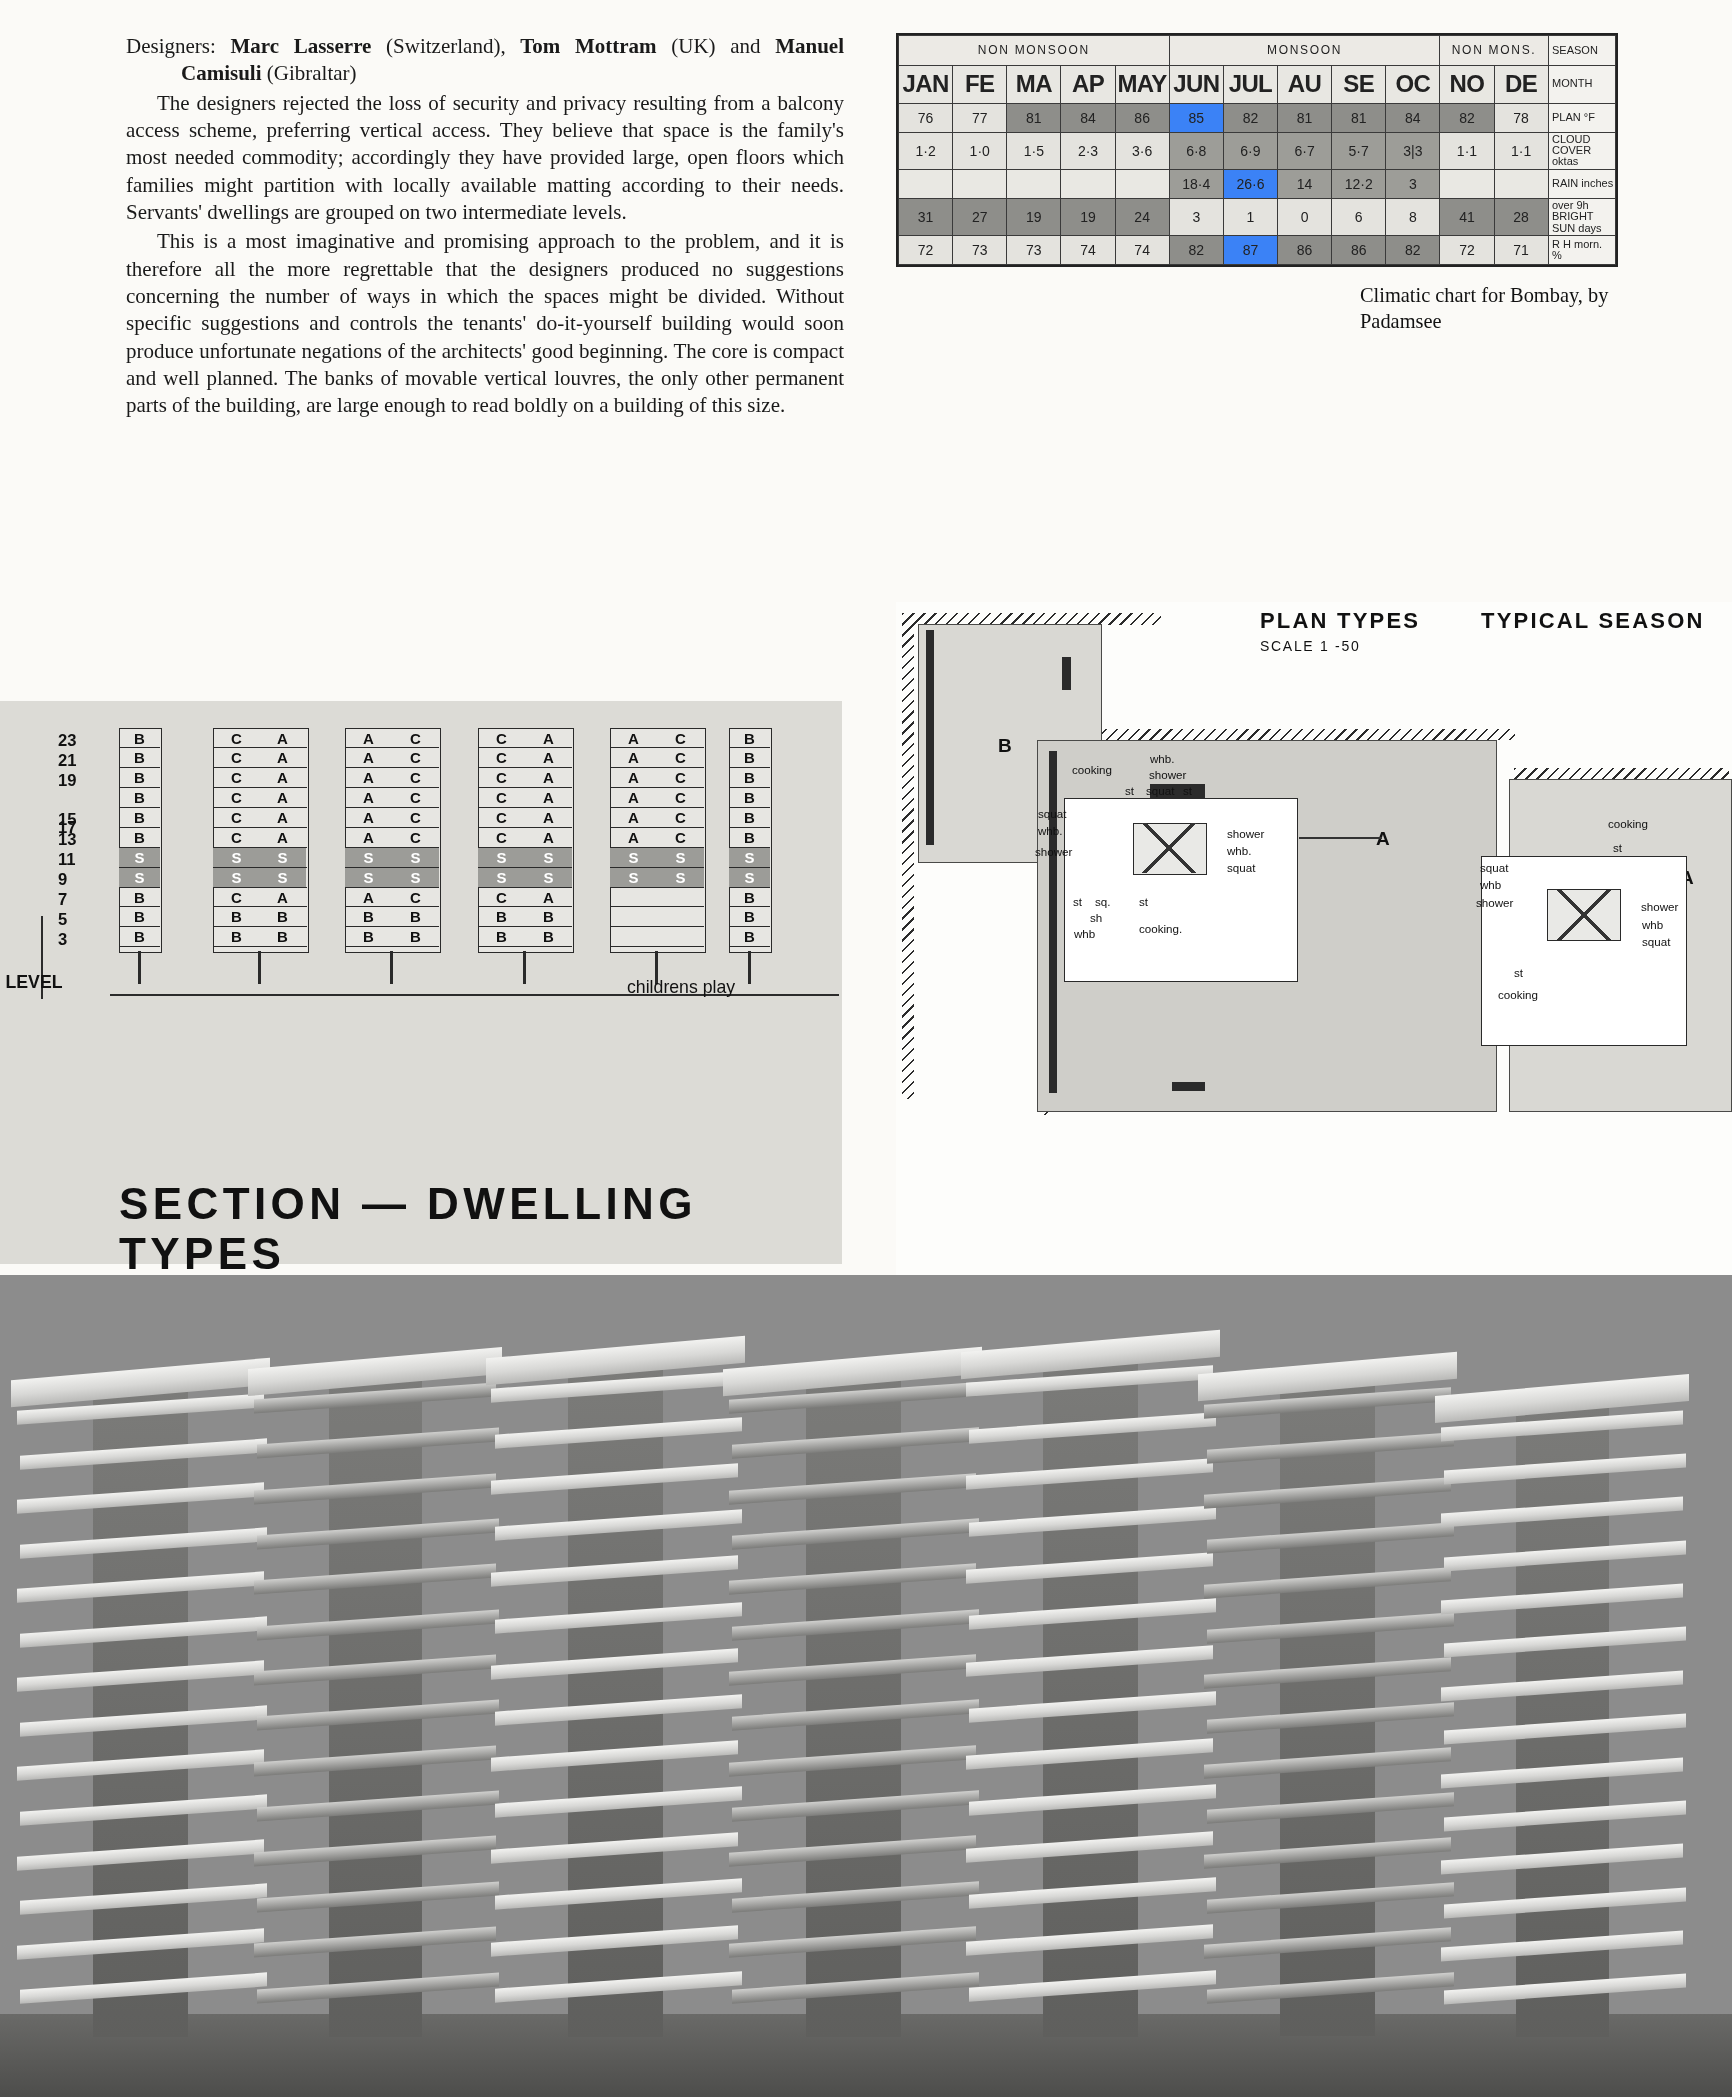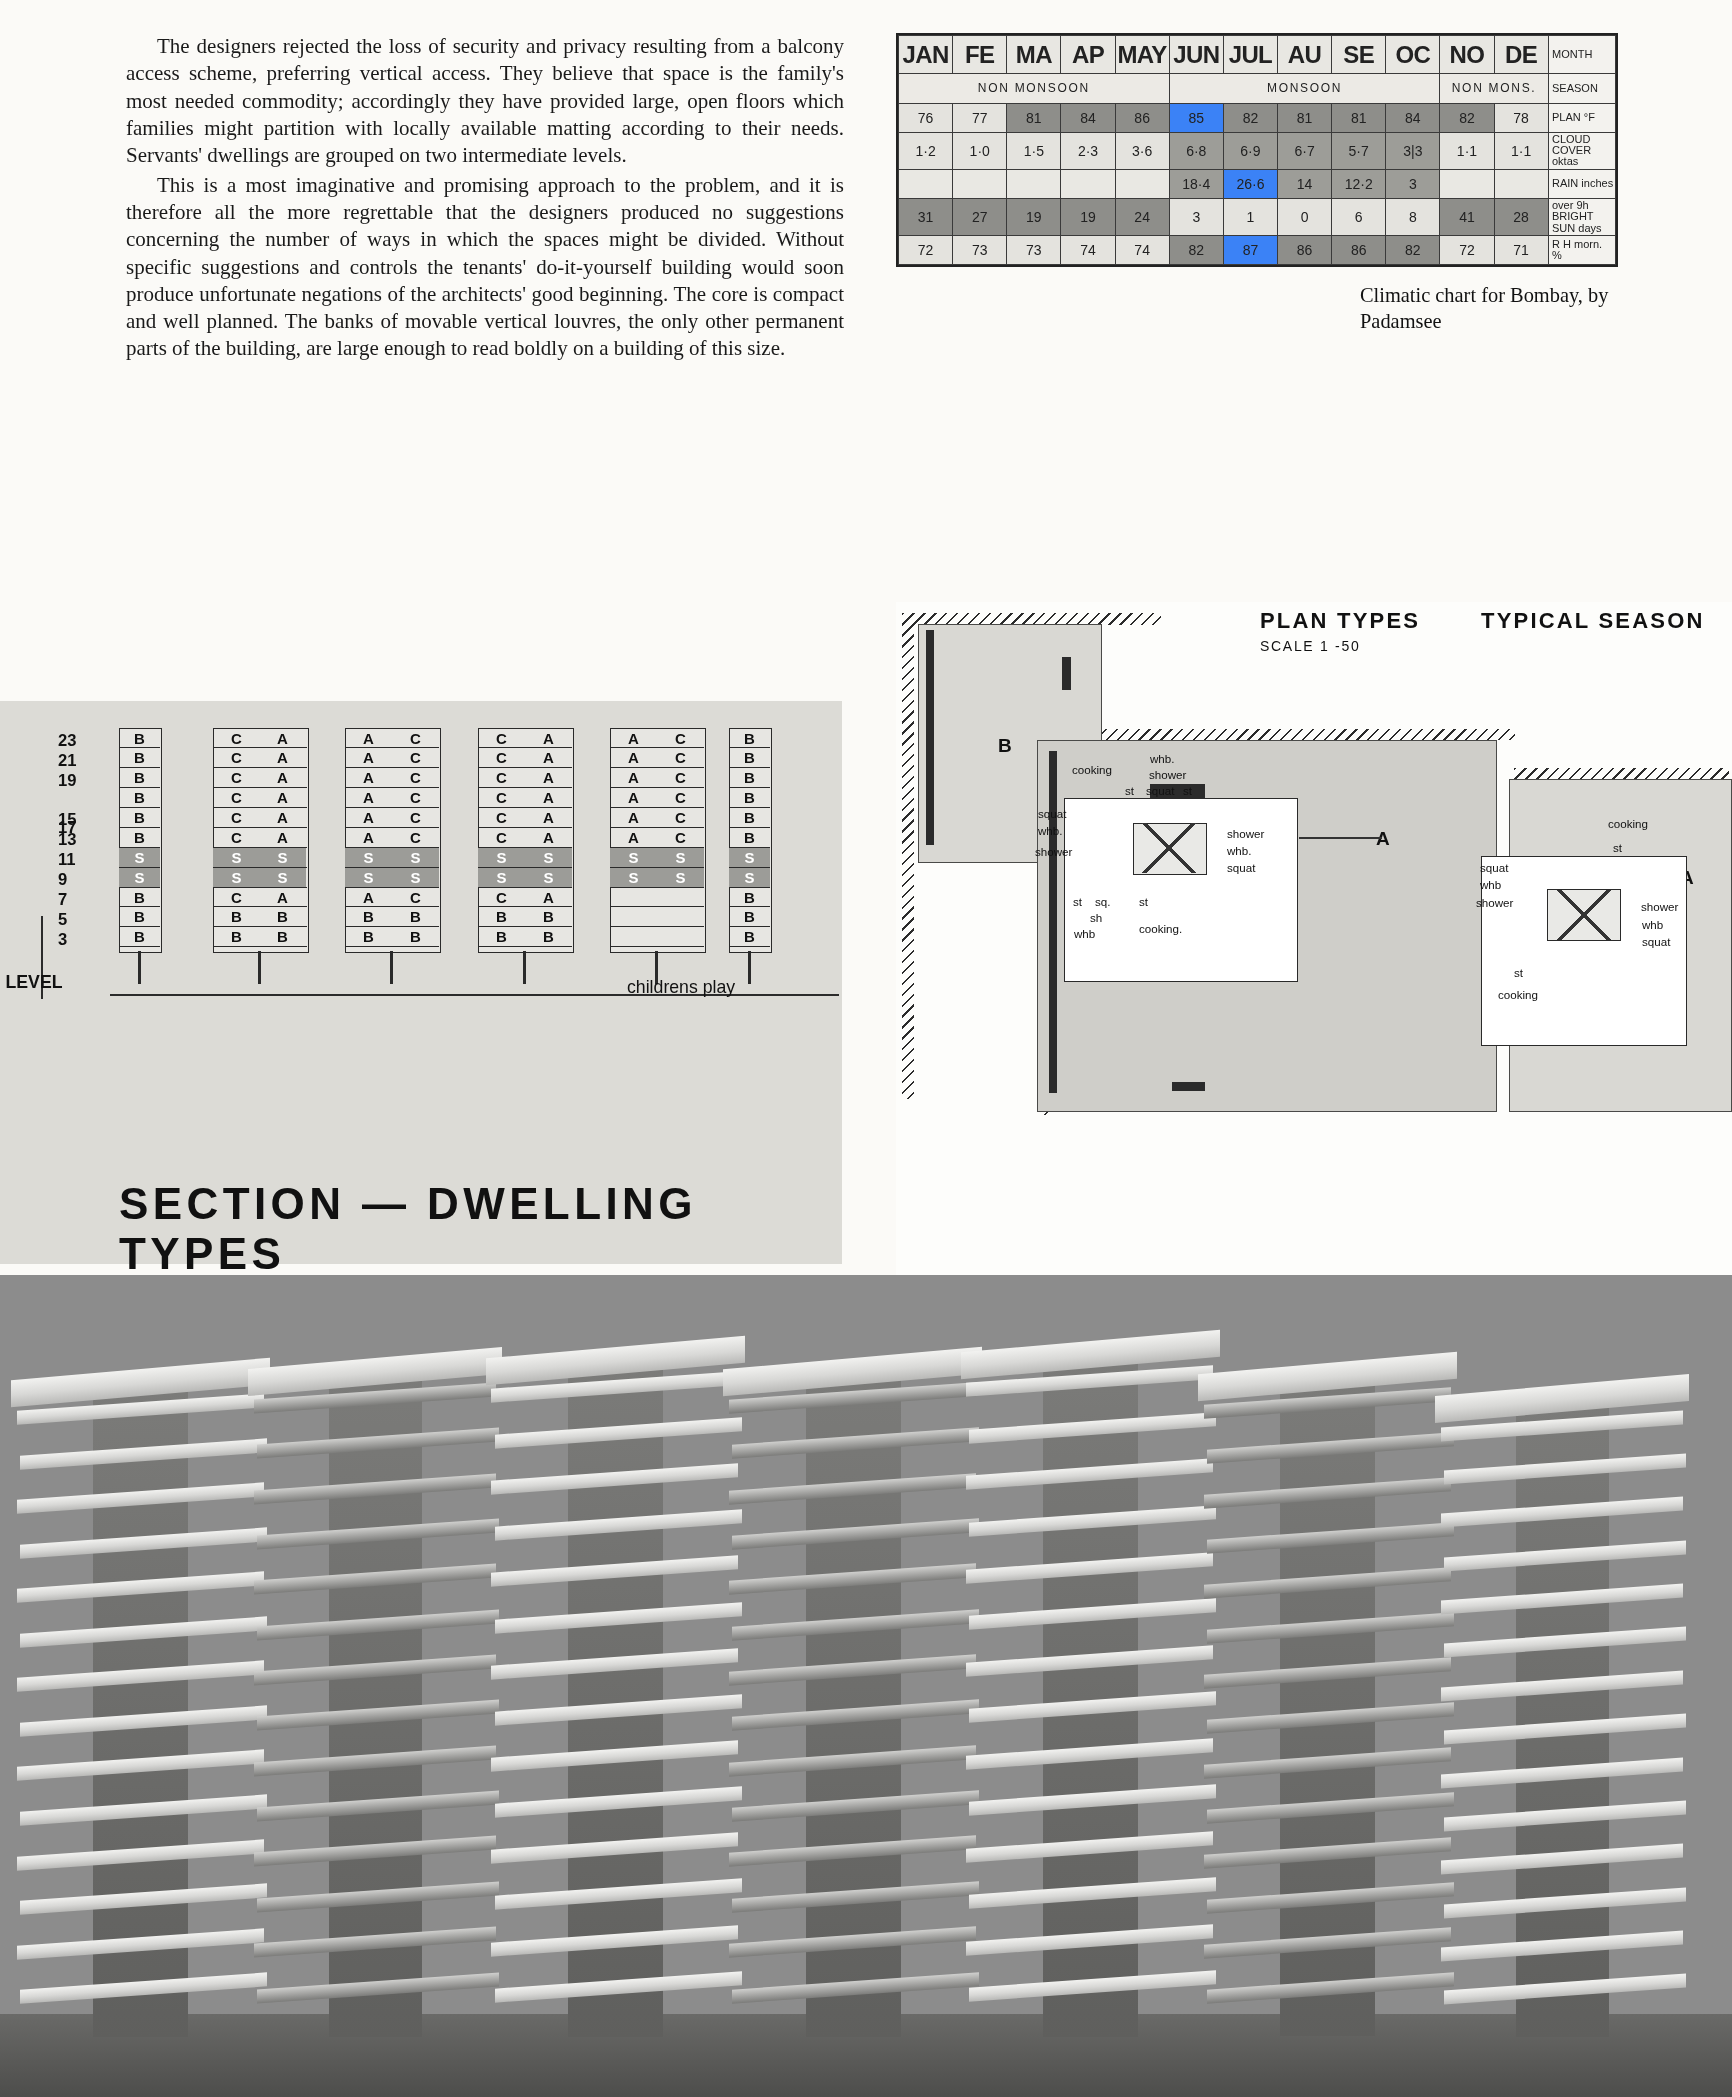--- a/index.html
+++ b/index.html
@@ -53,48 +53,57 @@
   #photo{position:absolute;left:0;top:1275px;width:1733px;height:822px;background:#8c8c8c;overflow:hidden;}
   .plate{position:absolute;background:linear-gradient(180deg,#f2f2f0 0%,#d8d8d6 55%,#b9b9b7 100%);}
   .plate.sh{background:linear-gradient(180deg,#cfcfcd 0%,#9d9d9b 60%,#7c7c7a 100%);}
   .tower{position:absolute;background:linear-gradient(180deg,#7b7b79 0%,#5f5f5d 100%);}
   .gnd{position:absolute;left:0;bottom:0;width:100%;height:83px;background:linear-gradient(180deg,#6a6a68,#4d4d4b);}
 </style>
 </head>
 <body>
 
 <div id="article">
+  <p class="hang">
+    <span>Designers:</span>
+    <b>Marc Lasserre</b>
+    <span>(Switzerland),</span>
+    <b>Tom Mottram</b>
+    <span>(UK) and</span>
+    <b>Manuel Camisuli</b>
+    <span>(Gibraltar)</span>
+  </p>
   <p class="indent">The designers rejected the loss of security and privacy resulting from a balcony access scheme, preferring vertical access. They believe that space is the family's most needed commodity; accordingly they have provided large, open floors which families might partition with locally available matting according to their needs. Servants' dwellings are grouped on two intermediate levels.</p>
   <p class="indent">This is a most imaginative and promising approach to the problem, and it is therefore all the more regrettable that the designers produced no suggestions concerning the number of ways in which the spaces might be divided. Without specific suggestions and controls the tenants' do-it-yourself building would soon produce unfortunate negations of the architects' good beginning. The core is compact and well planned. The banks of movable vertical louvres, the only other permanent parts of the building, are large enough to read boldly on a building of this size.</p>
 </div>
 
 <div id="chart-wrap">
   <div id="chart">
     <table class="clim">
       <tbody id="clim-body">
+          <tr>
+            <td class="band" colspan="5">NON  MONSOON</td>
+            <td class="band lite" colspan="5">MONSOON</td>
+            <td class="band" colspan="2">NON  MONS.</td>
+            <td class="rowlab">SEASON</td>
+          </tr>
           <tr>
             <td class="mhead">JAN</td>
             <td class="mhead">FE</td>
             <td class="mhead">MA</td>
             <td class="mhead">AP</td>
             <td class="mhead">MAY</td>
             <td class="mhead">JUN</td>
             <td class="mhead">JUL</td>
             <td class="mhead">AU</td>
             <td class="mhead">SE</td>
             <td class="mhead">OC</td>
             <td class="mhead">NO</td>
             <td class="mhead">DE</td>
             <td class="rowlab">MONTH</td>
-          </tr>
-          <tr>
-            <td class="band" colspan="5">NON  MONSOON</td>
-            <td class="band lite" colspan="5">MONSOON</td>
-            <td class="band" colspan="2">NON  MONS.</td>
-            <td class="rowlab">SEASON</td>
           </tr>
           <tr>
             <td class="lite">76</td>
             <td class="lite">77</td>
             <td class="mon">81</td>
             <td class="mon">84</td>
             <td class="mon">86</td>
             <td class="dark">85</td>
             <td class="mon">82</td>
             <td class="mon">81</td>

